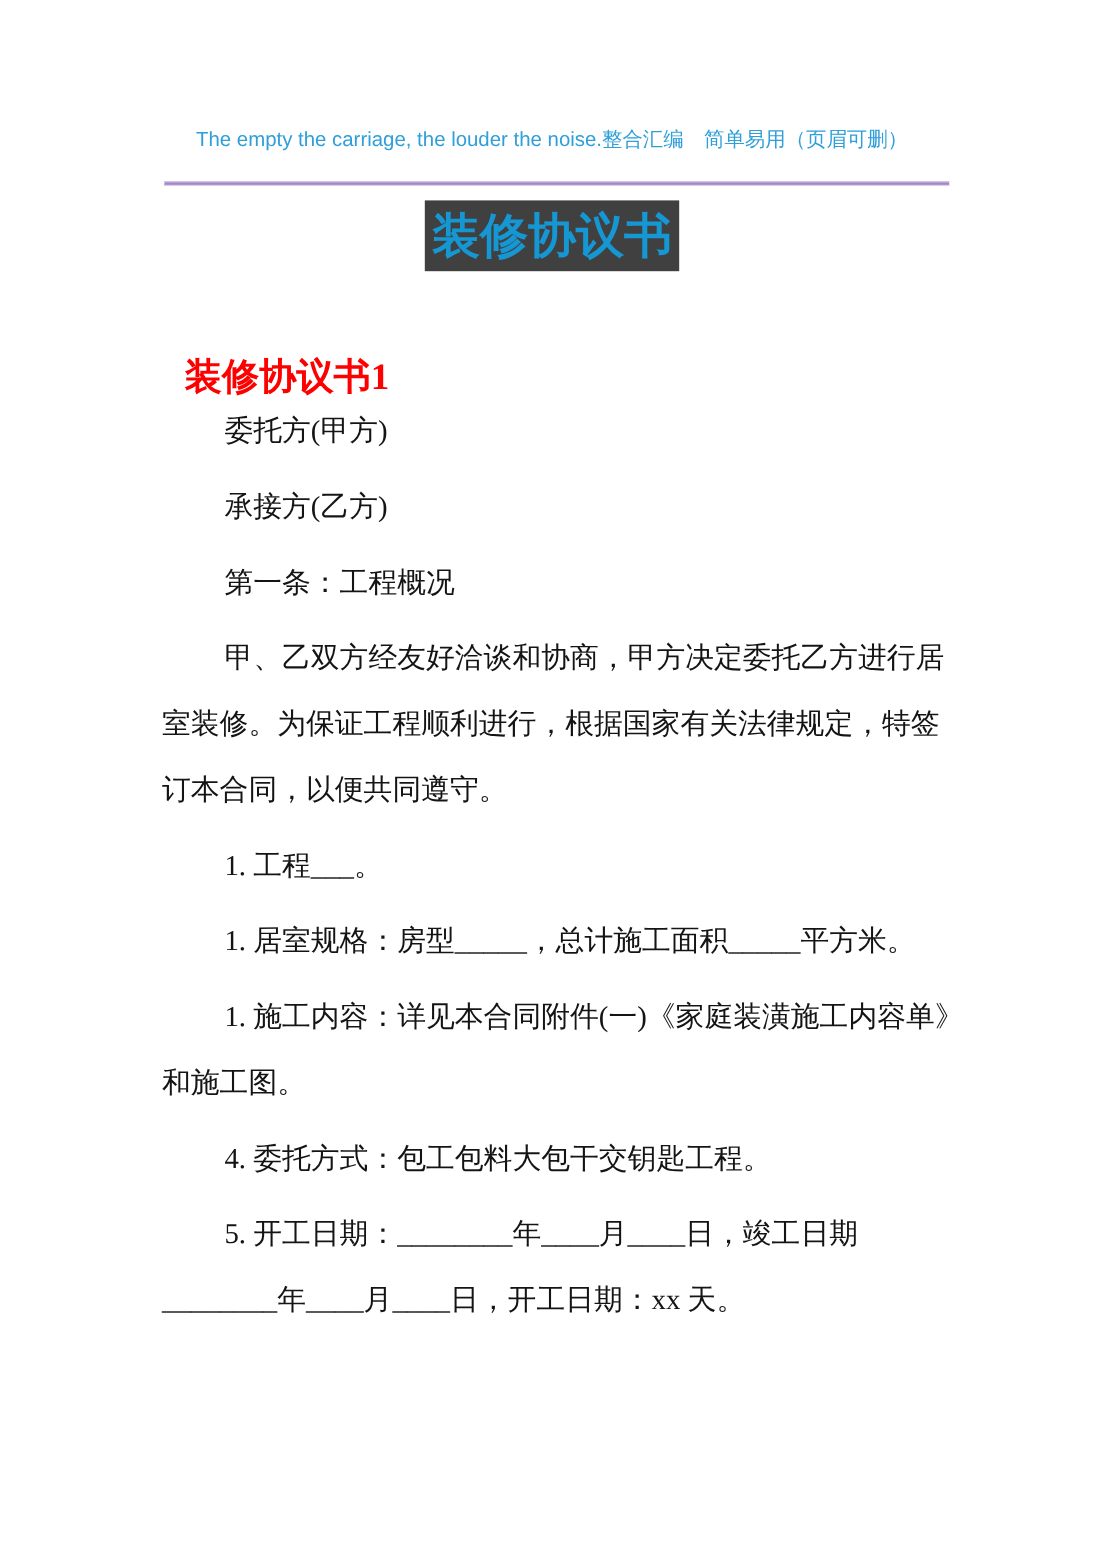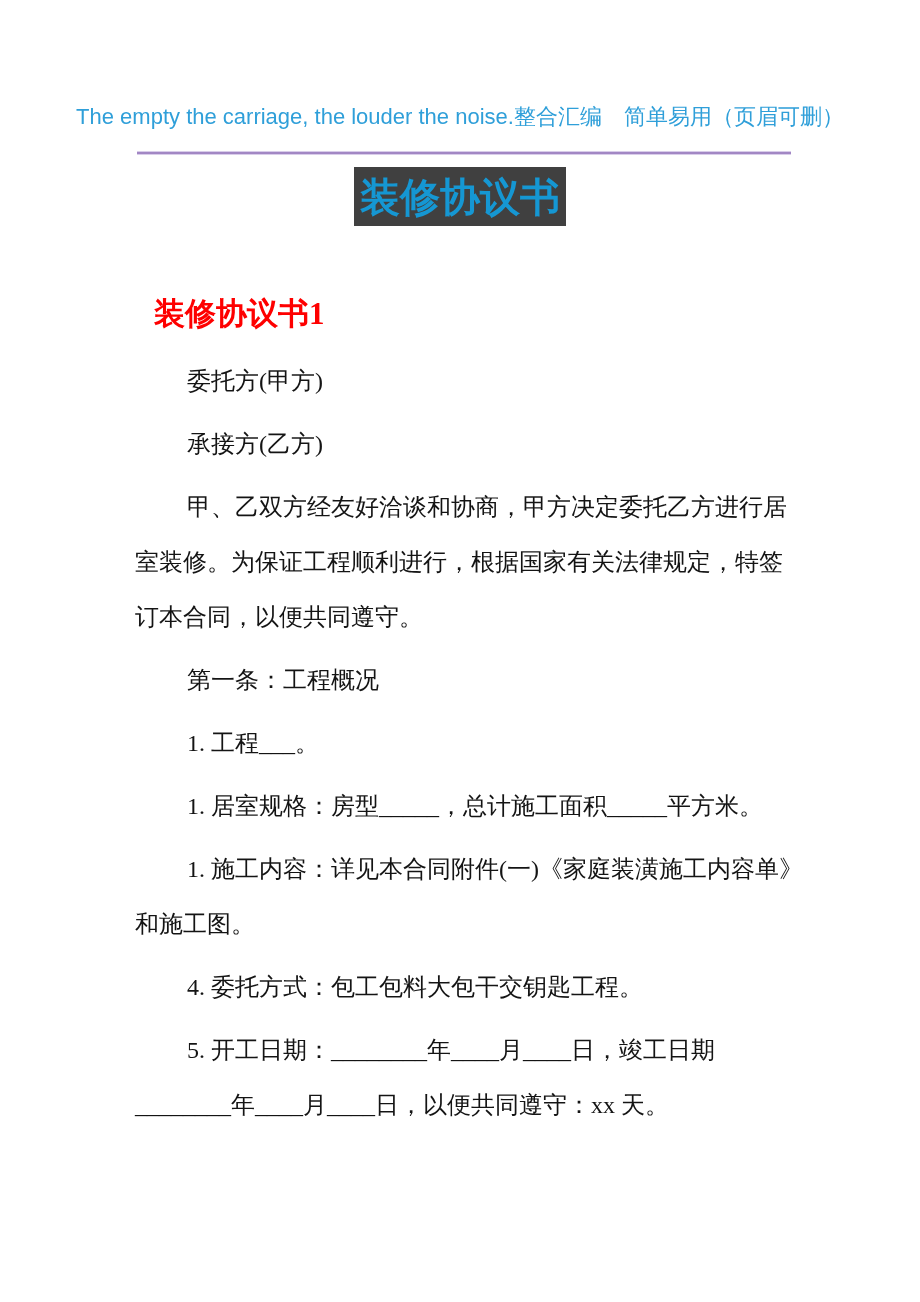--- a/index.html
+++ b/index.html
@@ -15,21 +15,21 @@
     overflow: hidden;
     font-family: "Liberation Serif", serif;
   }
   .page-header {
     position: absolute;
     top: 104px;
     left: 0;
     width: 100%;
     text-align: center;
     font-family: "Liberation Sans", sans-serif;
-    font-size: 22px;
+    font-size: 17px;
     line-height: 26px;
     color: #2f9fd9;
   }
   .header-divider {
     position: absolute;
     top: 151px;
     left: 137px;
     width: 654px;
     height: 2px;
     background: #a287c4;
@@ -55,21 +55,21 @@
     top: 297px;
     left: 154px;
     color: #fe0000;
     font-size: 31px;
     line-height: 34px;
     font-weight: bold;
     white-space: nowrap;
   }
   .content {
     position: absolute;
-    top: 354px;
+    top: 333px;
     left: 135px;
     width: 660px;
     font-size: 24px;
     line-height: 55px;
     color: #141414;
   }
   .para {
     margin: 0 0 8px 0;
   }
   .para .line {
@@ -96,27 +96,27 @@
 
     <div class="para">
       <div class="line indent">委托方(甲方)</div>
     </div>
 
     <div class="para">
       <div class="line indent">承接方(乙方)</div>
     </div>
 
     <div class="para">
+      <div class="line indent">第一条：工程概况</div>
+    </div>
+
+    <div class="para">
       <div class="line indent">甲、乙双方经友好洽谈和协商，甲方决定委托乙方进行居</div>
       <div class="line">室装修。为保证工程顺利进行，根据国家有关法律规定，特签</div>
       <div class="line">订本合同，以便共同遵守。</div>
-    </div>
-
-    <div class="para">
-      <div class="line indent">第一条：工程概况</div>
     </div>
 
     <div class="para">
       <div class="line indent">1. 工程___。</div>
     </div>
 
     <div class="para">
       <div class="line indent">1. 居室规格：房型_____，总计施工面积_____平方米。</div>
     </div>
 
@@ -124,18 +124,18 @@
       <div class="line indent">1. 施工内容：详见本合同附件(一)《家庭装潢施工内容单》</div>
       <div class="line">和施工图。</div>
     </div>
 
     <div class="para">
       <div class="line indent">4. 委托方式：包工包料大包干交钥匙工程。</div>
     </div>
 
     <div class="para">
       <div class="line indent">5. 开工日期：________年____月____日，竣工日期</div>
-      <div class="line">________年____月____日，以便共同遵守：xx 天。</div>
+      <div class="line">________年____月____日，开工日期：xx 天。</div>
     </div>
 
 
   </div>
 </div>
 
 </body></html>

